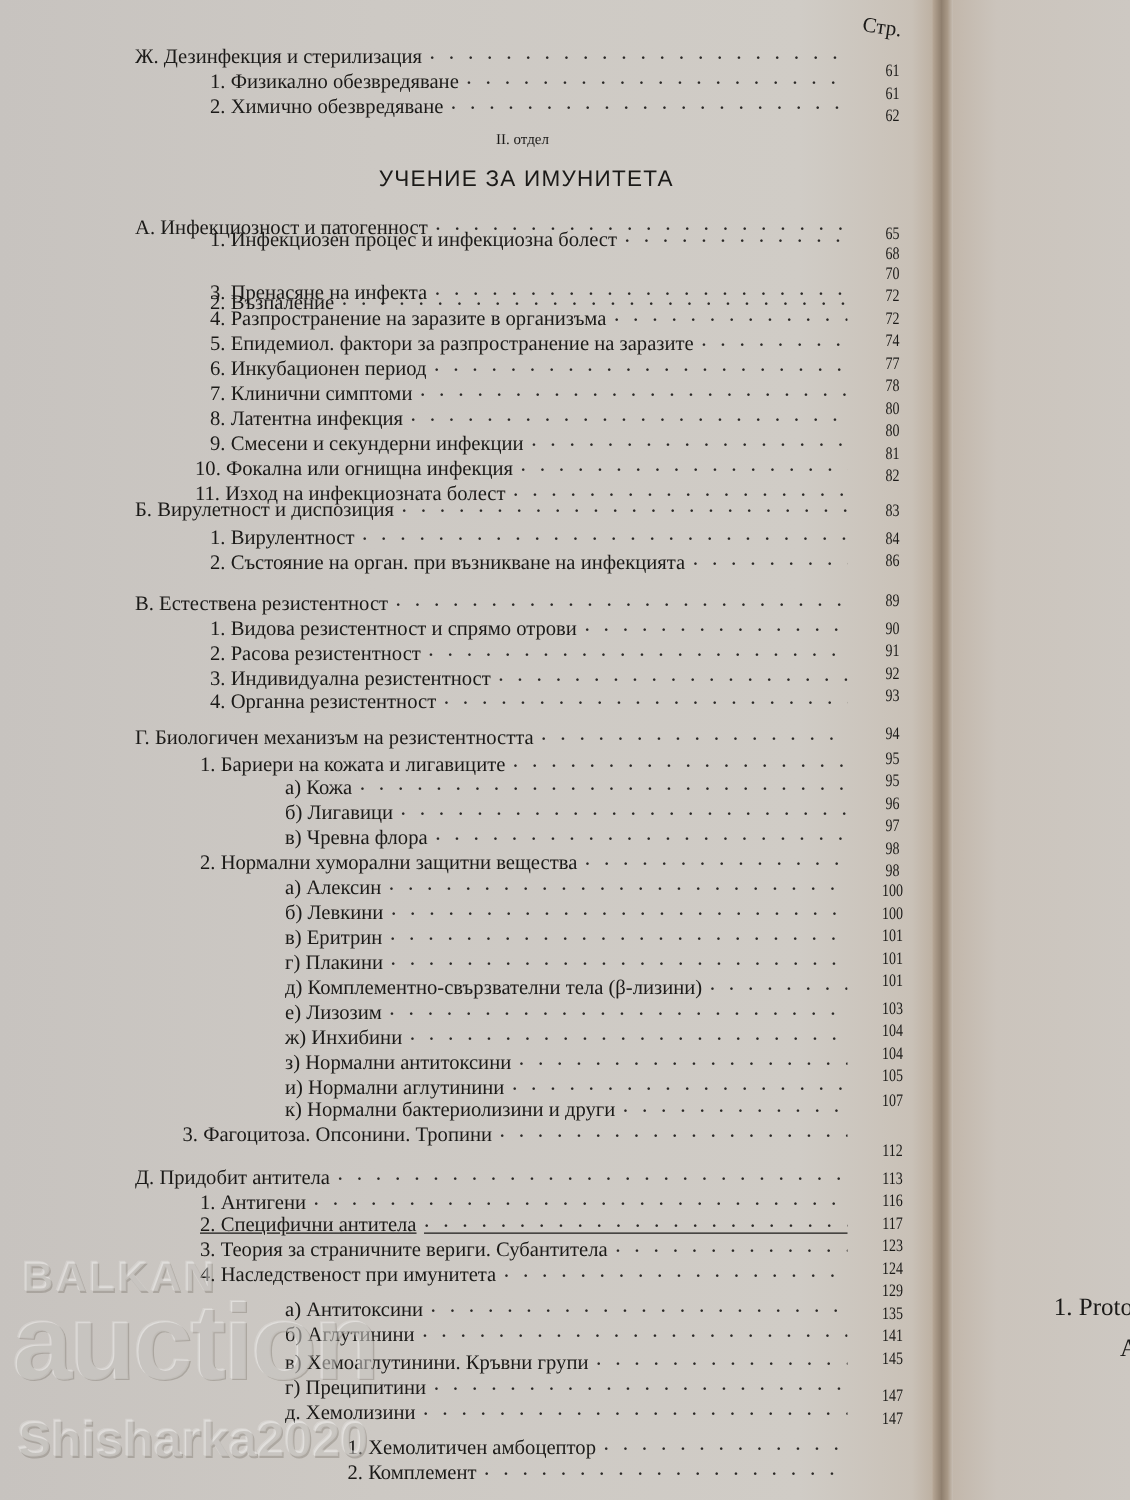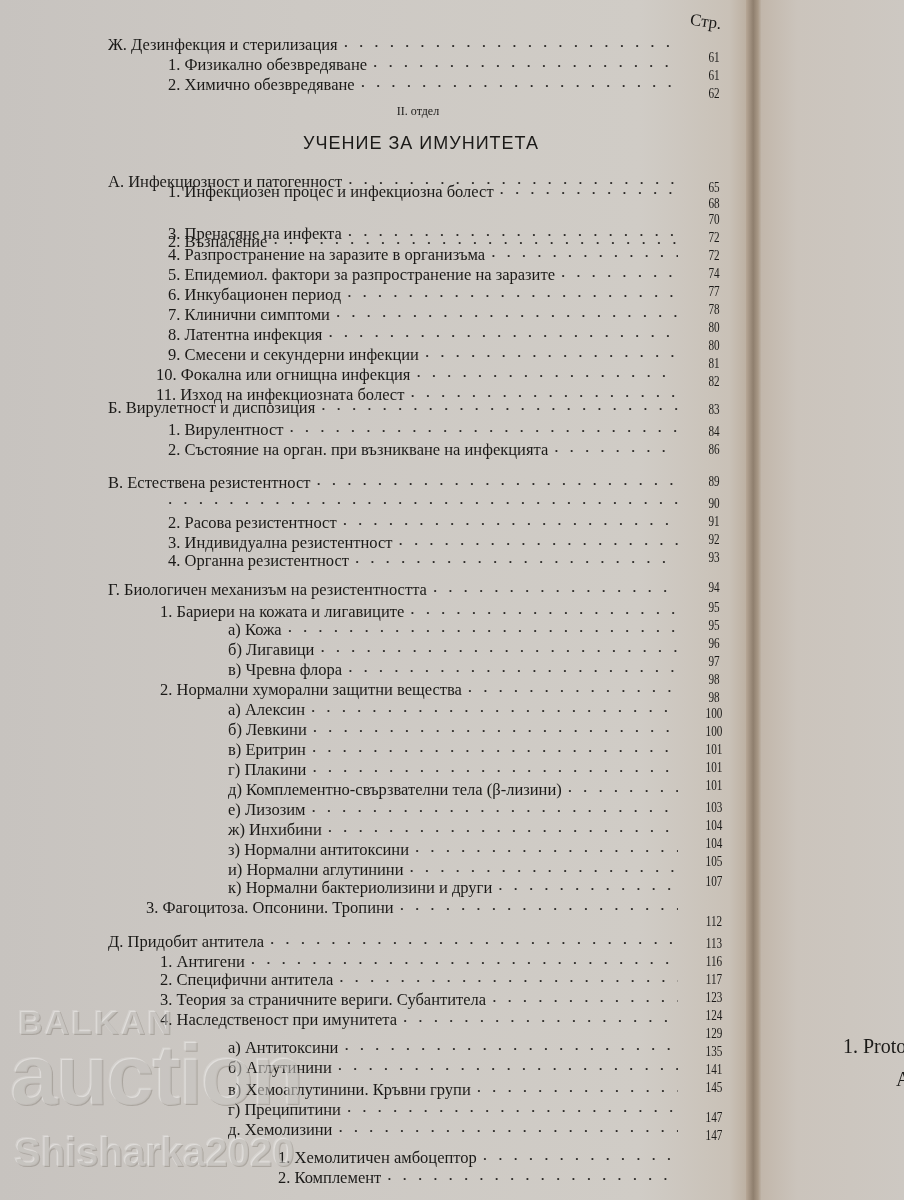--- a/index.html
+++ b/index.html
@@ -146,20 +146,21 @@
     </div>
     <div class="row" style="left: 168px; top: 440px; width: 510px;">
       <span class="t">2. Състояние на орган. при възникване на инфекцията</span>
       <span class="dots">················································································</span>
     </div>
     <div class="row" style="left: 108px; top: 473px; width: 570px;">
       <span class="t">В. Естествена резистентност</span>
       <span class="dots">················································································</span>
     </div>
     <div class="row" style="left: 168px; top: 493px; width: 510px;">
+      <span class="t">1. Видова резистентност и спрямо отрови</span>
       <span class="dots">················································································</span>
     </div>
     <div class="row" style="left: 168px; top: 513px; width: 510px;">
       <span class="t">2. Расова резистентност</span>
       <span class="dots">················································································</span>
     </div>
     <div class="row" style="left: 168px; top: 533px; width: 510px;">
       <span class="t">3. Индивидуална резистентност</span>
       <span class="dots">················································································</span>
     </div>
@@ -236,21 +237,21 @@
       <span class="dots">················································································</span>
     </div>
     <div class="row" style="left: 108px; top: 932px; width: 570px;">
       <span class="t">Д. Придобит антитела</span>
       <span class="dots">················································································</span>
     </div>
     <div class="row" style="left: 160px; top: 952px; width: 518px;">
       <span class="t">1. Антигени</span>
       <span class="dots">················································································</span>
     </div>
-    <div class="row" style="left: 160px; top: 970px; width: 518px;">
+    <div class="row" style="left: 160px; top: 970px; width: 518px; text-decoration: underline;">
       <span class="t">2. Специфични антитела</span>
       <span class="dots">················································································</span>
     </div>
     <div class="row" style="left: 160px; top: 990px; width: 518px;">
       <span class="t">3. Теория за страничните вериги. Субантитела</span>
       <span class="dots">················································································</span>
     </div>
     <div class="row" style="left: 160px; top: 1010px; width: 518px;">
       <span class="t">4. Наследственост при имунитета</span>
       <span class="dots">················································································</span>

